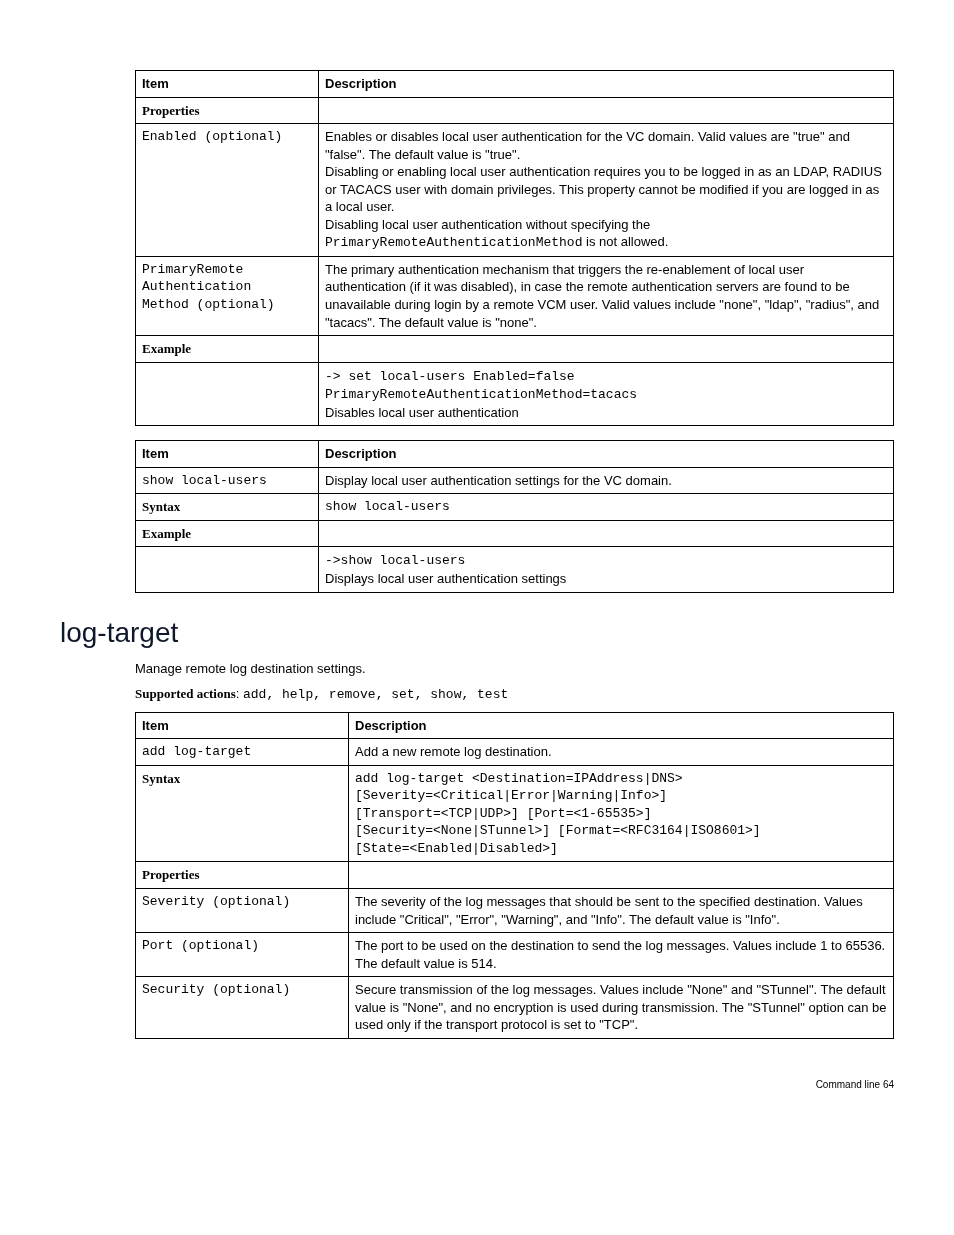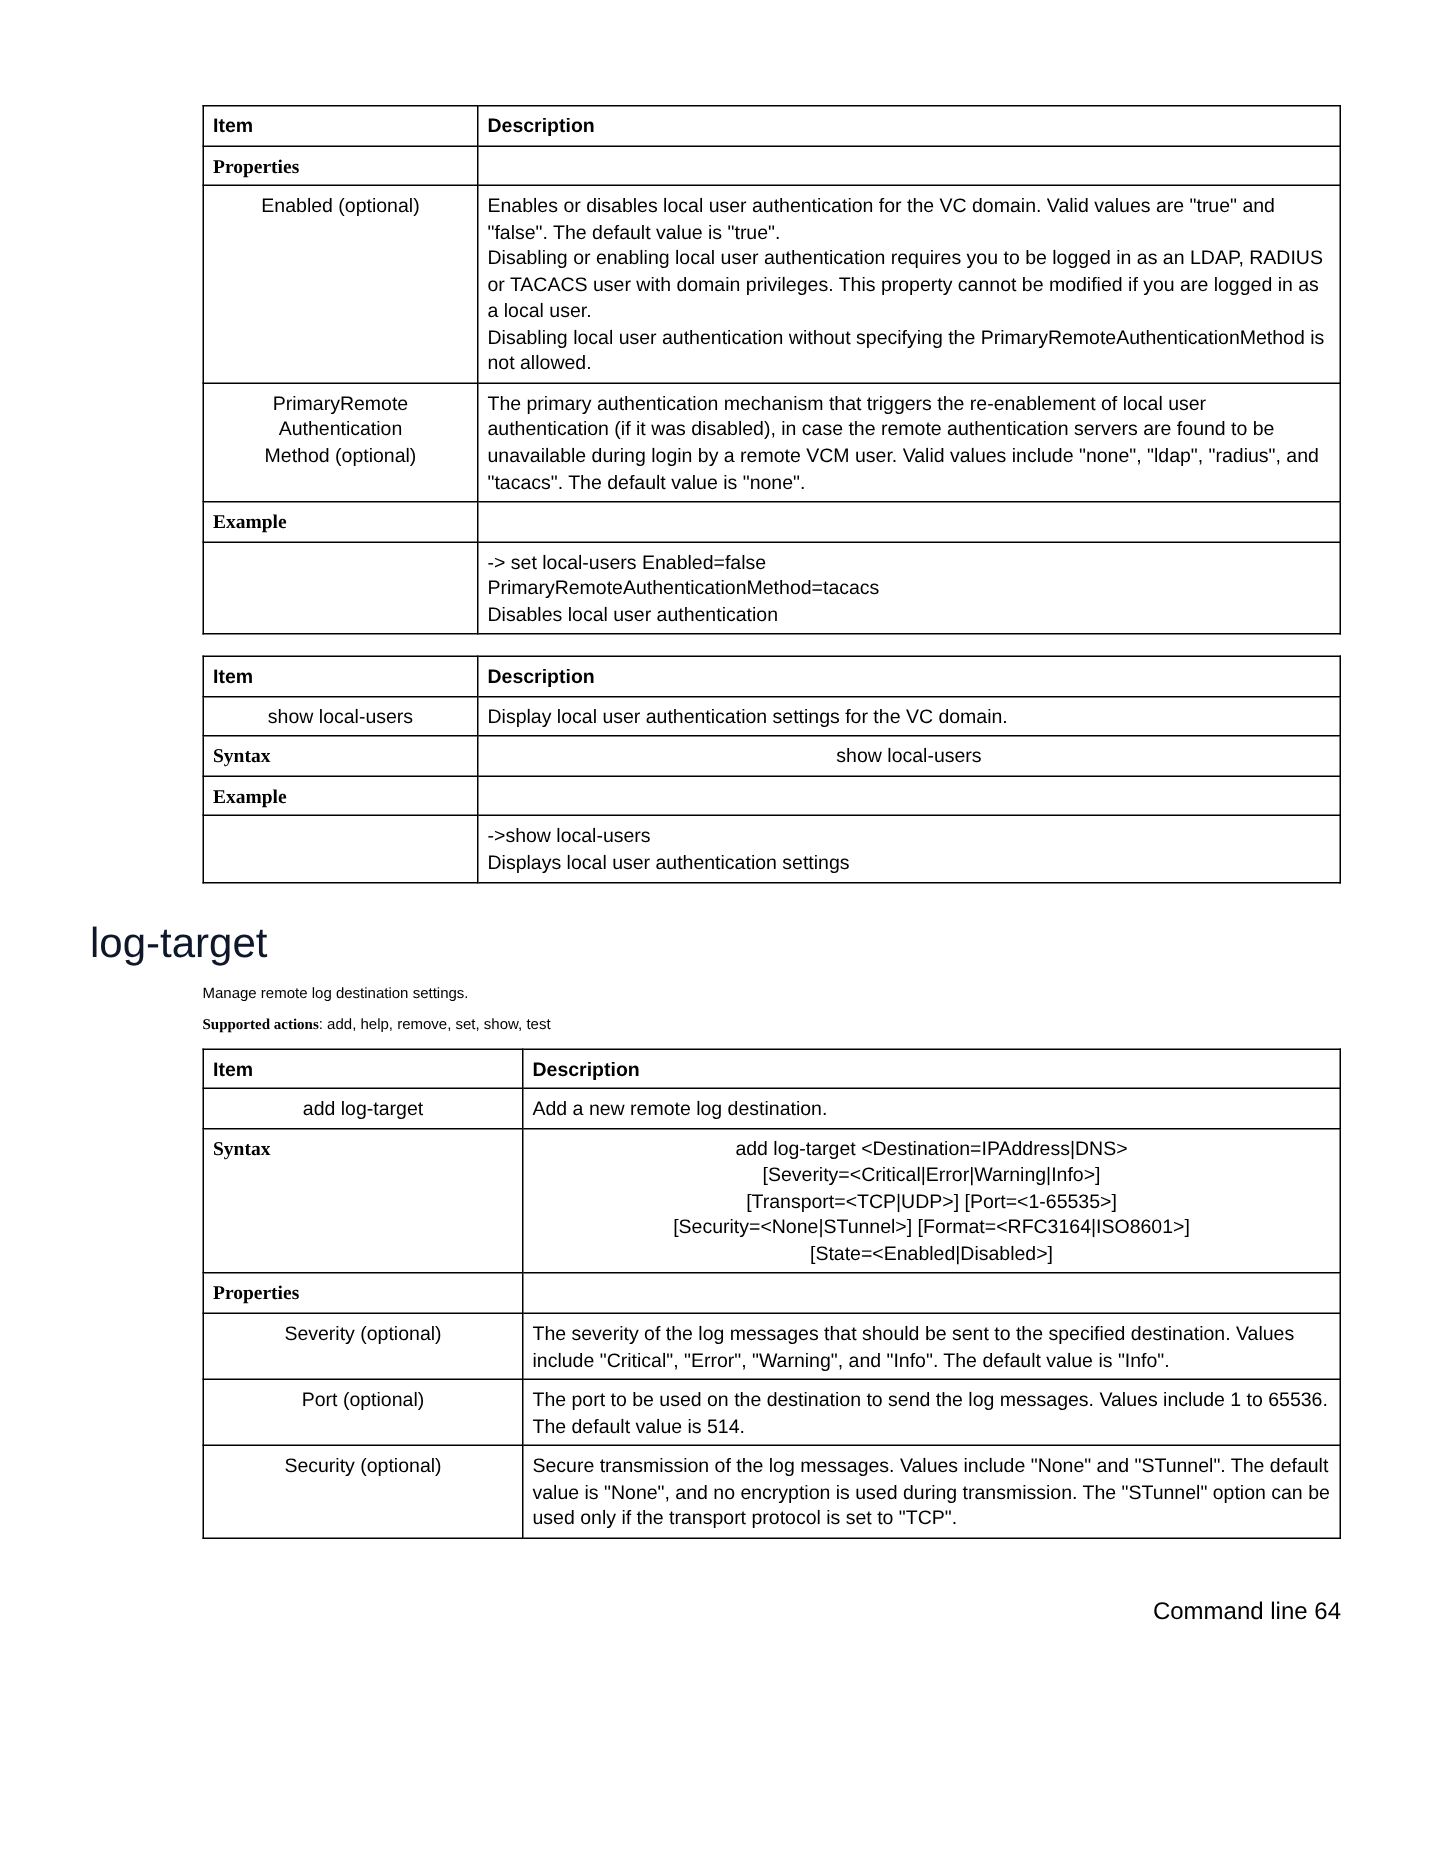--- a/index.html
+++ b/index.html
@@ -30,44 +30,43 @@
   th {
     font-weight: bold;
   }
   .col1 {
     width: 170px;
   }
   .col1-wide {
     width: 200px;
   }
   .mono {
-    font-family: Liberation Sans, sans-serif;
-    text-align: center;
+    font-family: Liberation Mono, monospace;
   }
   .bold {
     font-weight: bold;
     font-family: Liberation Serif, serif;
   }
   h2.section {
     font-family: Arial, Helvetica, sans-serif;
     font-weight: normal;
     color: #0f172a;
     font-size: 28px;
     margin: 24px 0 12px 0;
   }
   .indent {
     margin-left: 75px;
   }
   p {
     margin: 6px 0 10px 0;
-    font-size: 10px;
+    font-size: 13px;
   }
   .footer {
     text-align: right;
-    font-size: 16px;
+    font-size: 10px;
     margin-top: 40px;
   }
 </style>
 </head>
 <body>
 
 <div class="indent">
 
 <table class="outer-border">
   <tbody>

